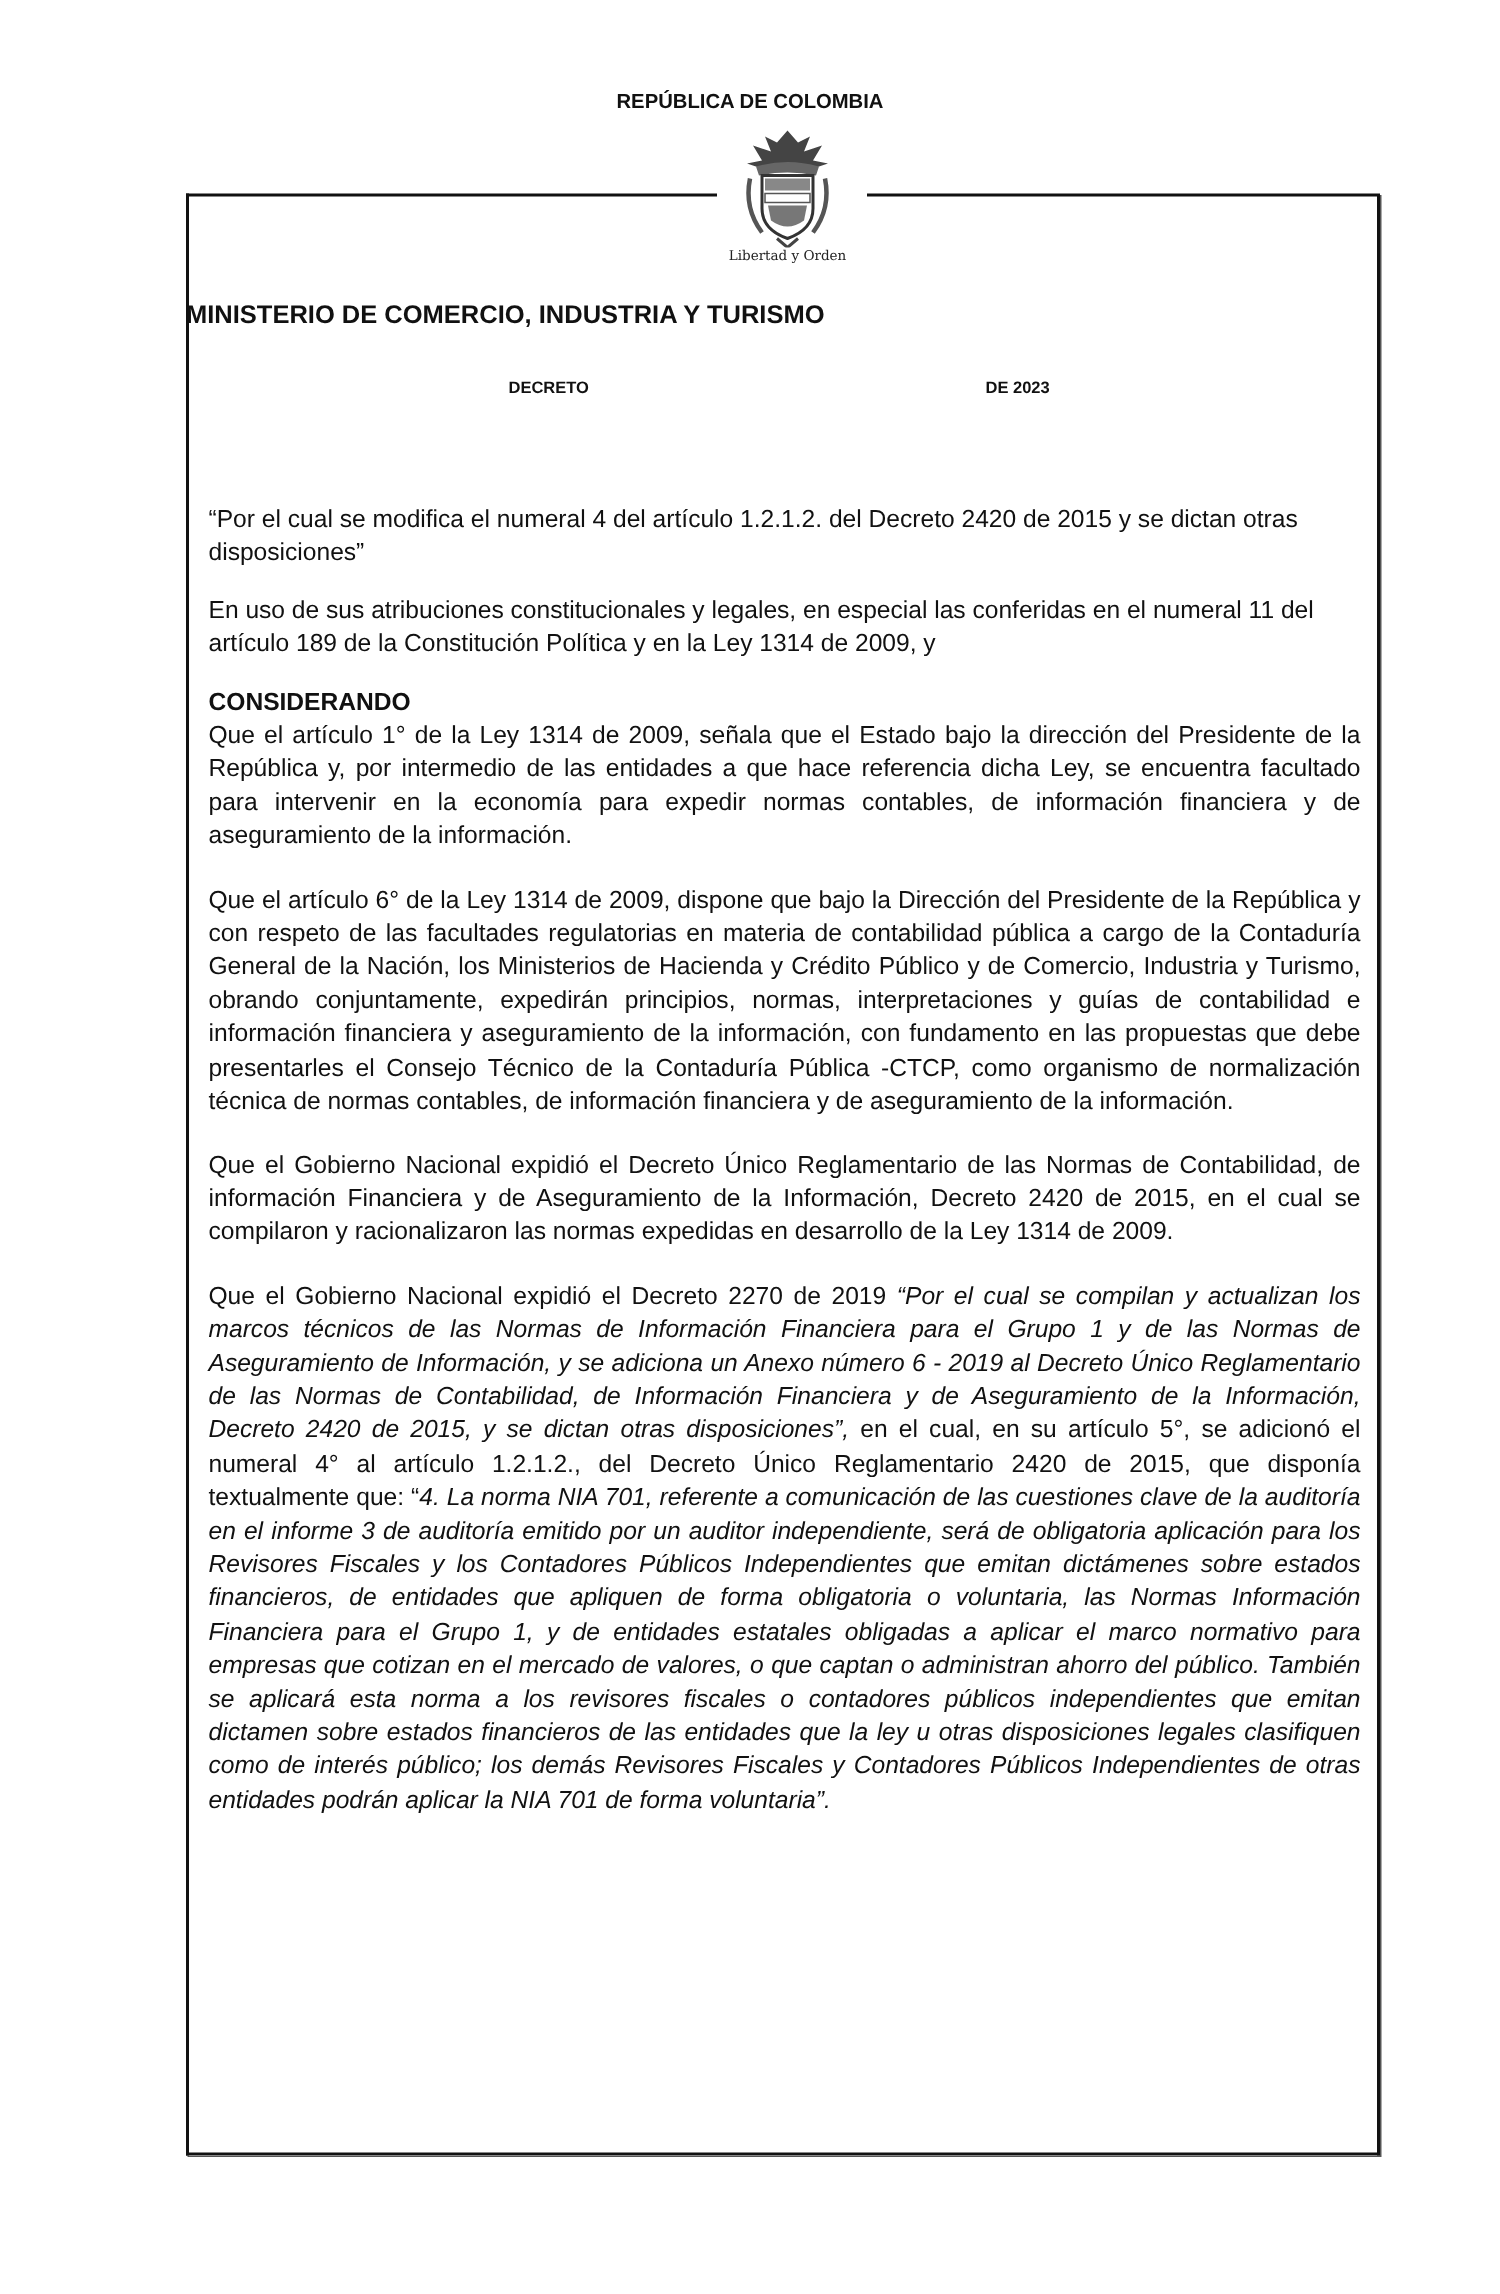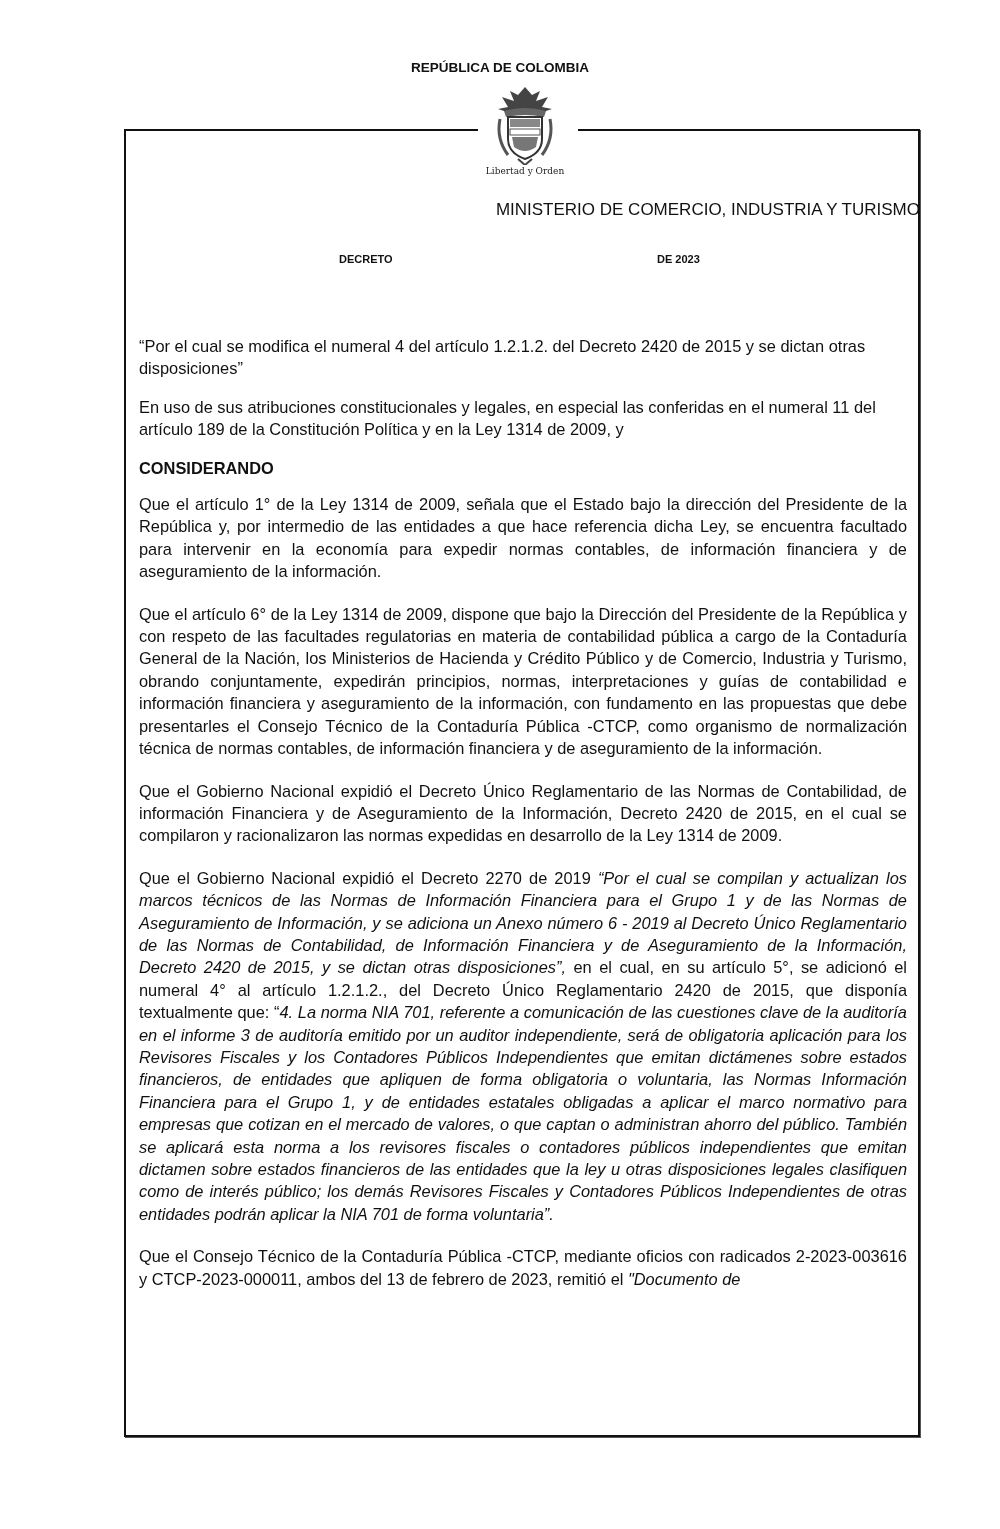--- a/index.html
+++ b/index.html
@@ -5,33 +5,33 @@
   html, body { margin: 0; padding: 0; background: #ffffff; }
   body { width: 1000px; height: 1529px; position: relative; font-family: "Liberation Sans", sans-serif; color: #111; overflow: hidden; }
   .country { position: absolute; top: 60px; left: 0; width: 1000px; text-align: center; font-weight: bold; font-size: 13.5px; }
   .frame { position: absolute; left: 124px; top: 129px; width: 792px; height: 1306px; border: 2px solid #111; border-top: none; box-shadow: 1px 1px 0 #555; }
   .topline { position: absolute; top: 129px; height: 2px; background: #111; }
   .topline.l { left: 124px; width: 354px; }
   .topline.r { left: 578px; width: 340px; }
   .seal { position: absolute; left: 480px; top: 83px; width: 90px; height: 100px; text-align: center; }
   .seal svg { display: block; margin: 0 auto; }
   .motto { font-family: "DejaVu Serif", serif; font-size: 9px; margin-top: 1px; color: #222; text-align: center; }
-  .ministry { position: absolute; top: 200px; left: 124px; width: 796px; text-align: right; font-weight: normal; font-size: 17px; }
+  .ministry { position: absolute; top: 200px; left: 124px; width: 796px; text-align: left; font-weight: bold; font-size: 17px; }
   .decreto { position: absolute; top: 253px; font-weight: bold; font-size: 11px; }
   .decreto.a { left: 339px; }
   .decreto.b { left: 657px; }
   .content { position: absolute; left: 139px; top: 335px; width: 768px; font-size: 16.4px; line-height: 22.4px; }
   .center { }
   .bold { font-weight: bold; }
   .just { text-align: justify; }
   p { margin: 0; }
   .title { margin-bottom: 16px; }
   .president { margin-bottom: 14px; }
   .uso { margin-bottom: 16px; }
-  .considerando { margin-bottom: 14px; }
+  .considerando { }
   .para { margin-bottom: 20px; }
   .it { font-style: italic; }
 </style>
 </head>
 <body>
 
 <div class="country">REPÚBLICA DE COLOMBIA</div>
 
 <div class="topline l"></div>
 <div class="topline r"></div>
@@ -58,14 +58,13 @@
 
 <div class="content">
   <p class="center title">“Por el cual se modifica el numeral 4 del artículo 1.2.1.2. del Decreto 2420 de 2015 y se dictan otras disposiciones”</p>
   <p class="center uso">En uso de sus atribuciones constitucionales y legales, en especial las conferidas en el numeral 11 del artículo 189 de la Constitución Política y en la Ley 1314 de 2009, y</p>
   <p class="center bold considerando">CONSIDERANDO</p>
 
   <p class="just para">Que el artículo 1° de la Ley 1314 de 2009, señala que el Estado bajo la dirección del Presidente de la República y, por intermedio de las entidades a que hace referencia dicha Ley, se encuentra facultado para intervenir en la economía para expedir normas contables, de información financiera y de aseguramiento de la información.</p>
   <p class="just para">Que el artículo 6° de la Ley 1314 de 2009, dispone que bajo la Dirección del Presidente de la República y con respeto de las facultades regulatorias en materia de contabilidad pública a cargo de la Contaduría General de la Nación, los Ministerios de Hacienda y Crédito Público y de Comercio, Industria y Turismo, obrando conjuntamente, expedirán  principios, normas, interpretaciones y guías de contabilidad e información financiera y aseguramiento de la información, con fundamento en las propuestas que debe presentarles el Consejo Técnico de la Contaduría Pública -CTCP, como organismo de normalización técnica de normas contables, de información financiera y de aseguramiento de la información.</p>
   <p class="just para">Que el Gobierno Nacional expidió el Decreto Único Reglamentario de las Normas de Contabilidad, de información Financiera y de Aseguramiento de la Información, Decreto 2420 de 2015, en el cual se compilaron y racionalizaron las normas expedidas en desarrollo de la Ley 1314 de 2009.</p>
   <p class="just para"><span>Que el Gobierno Nacional expidió el Decreto 2270 de 2019 </span><span class="it">“Por el cual se compilan y actualizan los marcos técnicos de las Normas de Información Financiera para el Grupo 1 y de las Normas de Aseguramiento de Información, y se adiciona un Anexo número 6 - 2019 al Decreto Único Reglamentario de las Normas de Contabilidad, de Información Financiera y de Aseguramiento de la Información, Decreto 2420 de 2015, y se dictan otras disposiciones”,</span><span> en el cual, en su artículo 5°, se adicionó el numeral 4° al artículo 1.2.1.2., del Decreto Único Reglamentario 2420 de 2015, que disponía textualmente que: “</span><span class="it">4. La norma NIA 701, referente a comunicación de las cuestiones clave de la auditoría en el informe 3 de auditoría emitido por un auditor independiente, será de obligatoria aplicación para los Revisores Fiscales y los Contadores Públicos Independientes que emitan dictámenes sobre estados financieros, de entidades que apliquen de forma obligatoria o voluntaria, las Normas Información Financiera para el Grupo 1, y de entidades estatales obligadas a aplicar el marco normativo para empresas que cotizan en el mercado de valores, o que captan o administran ahorro del público. También se aplicará esta norma a los revisores fiscales o contadores públicos independientes que emitan dictamen sobre estados financieros de las entidades que la ley u otras disposiciones legales clasifiquen como de interés público; los demás Revisores Fiscales y Contadores Públicos Independientes de otras entidades podrán aplicar la NIA 701 de forma voluntaria”.</span></p>
-  <p class="just para"><span>Que el Consejo Técnico de la Contaduría Pública -CTCP, mediante oficios con radicados 2-2023-003616 y CTCP-2023-000011, ambos del 13 de febrero de 2023, remitió el </span><span class="it">"Documento de</span></p>
 </div>
 
 </body></html>

